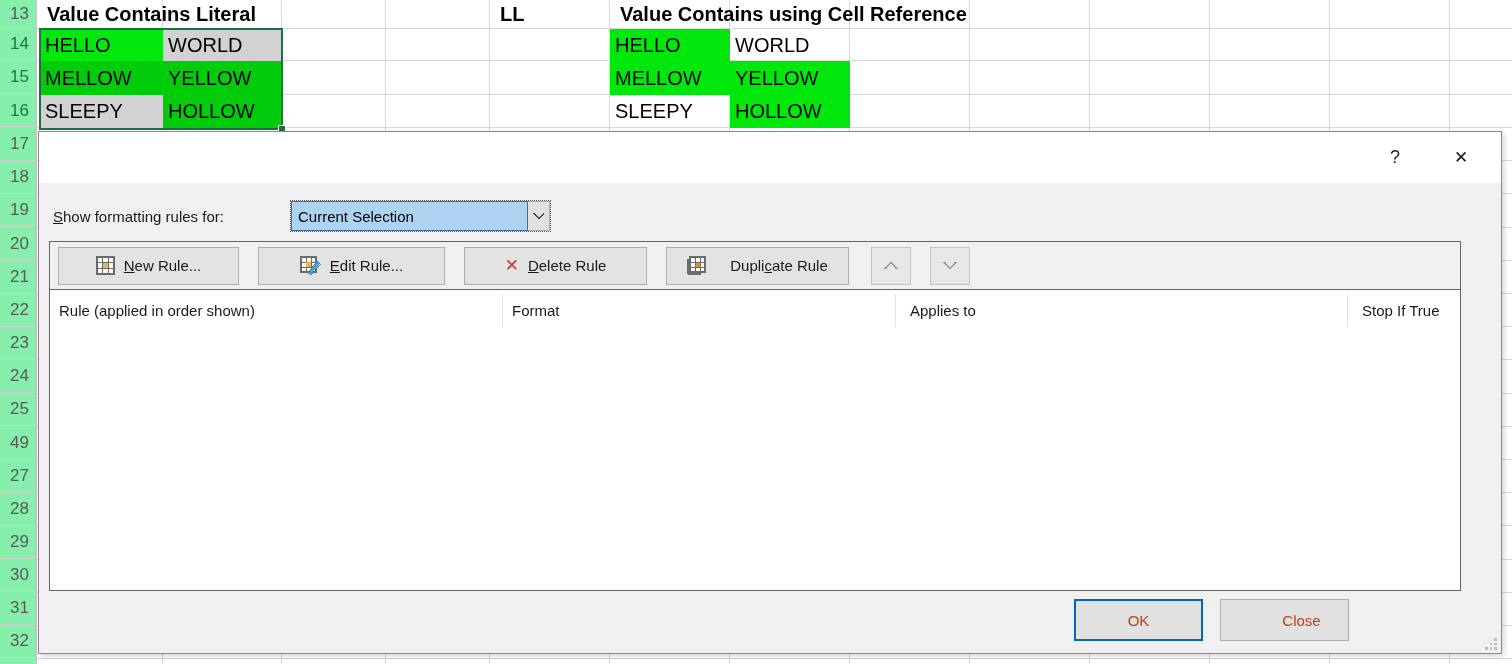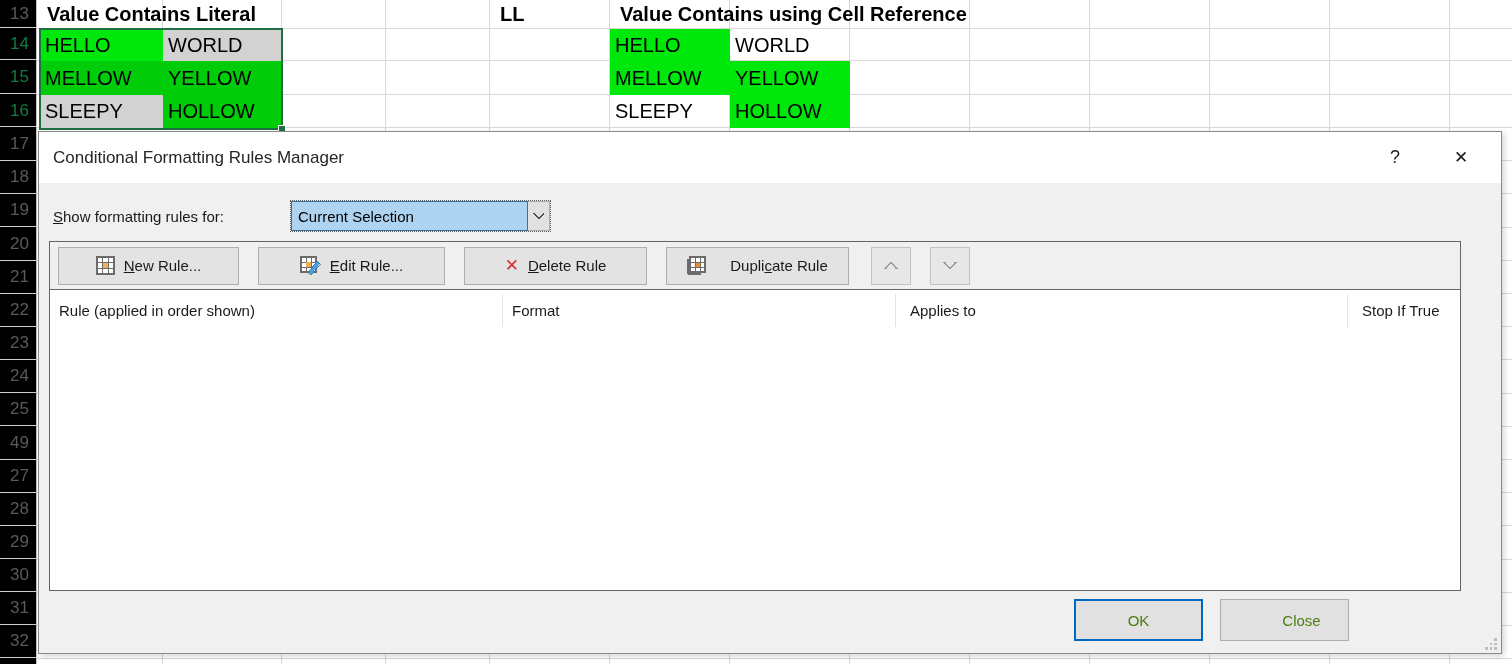--- a/index.html
+++ b/index.html
@@ -8,21 +8,21 @@
   .abs { position:absolute; }
 
   
   #sheet-base { left:0; top:0; width:1512px; height:664px; background:#fff; }
   #hgrid-top .hline { position:absolute; left:37px; right:0; height:1px; background:#d8d8d8; }
   #hgrid-rep { left:37px; top:128px; right:0; bottom:0;
     background:repeating-linear-gradient(to bottom,transparent 0 32.2px,#d8d8d8 32.2px 33.2px); }
   .vline { position:absolute; top:0; bottom:0; width:1px; background:#d8d8d8; }
 
   
-  #row-headers { left:0; top:0; width:37px; height:664px; background:#000000; border-right:1px solid #c6c6c6; }
+  #row-headers { left:0; top:0; width:37px; height:664px; background:#86efac; border-right:1px solid #c6c6c6; }
   .rowhdr { position:absolute; left:0; width:36px; text-align:right; padding-right:7px;
     font-size:17px; color:#5a5a5a; border-bottom:1px solid #cfcfcf; display:flex; align-items:center; justify-content:flex-end; }
   .rowhdr.sel { color:#107c41; }
 
   
   .cell { position:absolute; display:flex; align-items:center; padding-left:5px;
     font-size:20px; color:#000; white-space:nowrap; overflow:visible; }
   .cell.b { font-weight:bold; }
   #selection-rect { border:2px solid #1f6f43; pointer-events:none; }
   #fill-handle { width:8px; height:8px; background:#1f6f43; border:1px solid #fff; }
@@ -70,21 +70,21 @@
   #applies-input { left:849px; top:7px; width:400px; height:34px; border:1px solid #696969; background:#fff;
     font-size:15px; font-family:"Liberation Sans","DejaVu Sans",sans-serif; color:#000; padding:0 6px; }
   #collapse-btn { left:1251px; top:7px; width:32px; height:34px; background:#fbfbfb; border:1px solid #a8a8a8;
     display:flex; align-items:center; justify-content:center; }
   #collapse-glyph { font-size:15px; font-weight:bold; color:#000; line-height:1; border-bottom:2px solid #000; padding-bottom:1px; }
   #stop-checkbox { left:1359px; top:15px; width:18px; height:18px; background:#fff; border:1px solid #333; }
   .rule-colsep { position:absolute; top:0; height:48px; width:1px; background:#f0f0f0; }
 
   
   .dlgbtn { top:467px; width:129px; height:42px; background:#e1e1e1; border:1px solid #adadad;
-    display:flex; align-items:center; justify-content:center; font-size:15px; color:#4d7c0f; }
+    display:flex; align-items:center; justify-content:center; font-size:15px; color:#c2410c; }
   #ok-btn { left:1035px; border:2px solid #0067c0; }
   #close-btn { left:1181px;padding-left:34px; }
   #apply-btn { left:1326px; color:#9b9b9b; border-color:#bcbcbc; }
   #resize-grip { right:4px; bottom:3px; }
 
   svg { shape-rendering:crispEdges; }
 </style>
 </head>
 <body>
 
@@ -154,21 +154,20 @@
   <div class="cell" style="left:610px;top:95px;width:120px;height:33px">SLEEPY</div>
   <div class="cell" style="left:730px;top:95px;width:120px;height:33px;background:#00e70b">HOLLOW</div>
 
   <div id="selection-rect" class="abs" style="left:39px;top:28px;width:244px;height:102px"></div>
   <div id="fill-handle" class="abs" style="left:278px;top:125px"></div>
 </div>
 
 <div id="dialog" class="abs">
 
   <div id="dlg-titlebar" class="abs">
-    <div id="dlg-title" class="abs">Conditional Formatting Rules Manager</div>
     <div id="dlg-help" class="titlebtn abs">?</div>
     <div id="dlg-close" class="titlebtn abs">✕</div>
   </div>
 
   <div id="show-rules-row" class="abs">
     <span class="accel">S</span>
       <span>how formatting rules for:</span>
   </div>
 
   <div id="scope-combo" class="abs">

